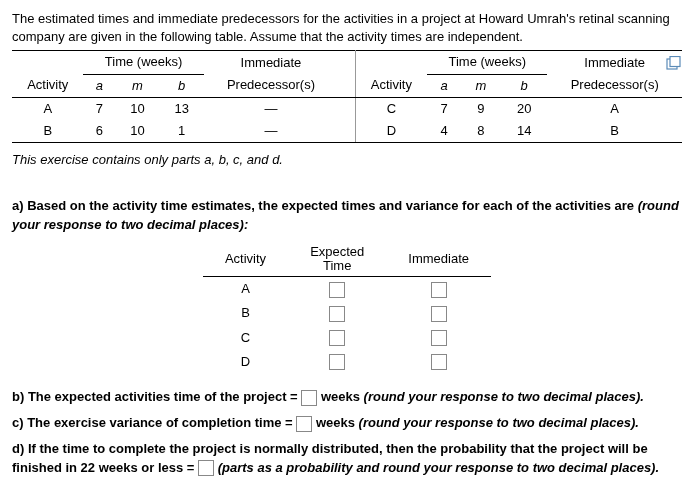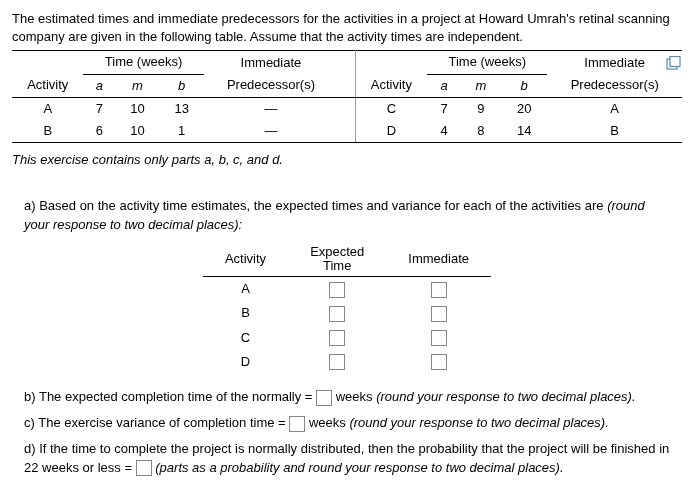--- a/index.html
+++ b/index.html
@@ -27,21 +27,21 @@
   table.data td, table.data th {
     padding: 2px 6px;
     text-align: center;
     font-weight: normal;
   }
   .top-border { border-top: 1px solid #000; }
   .bottom-border { border-bottom: 1px solid #000; }
   .bold { font-weight: bold; }
   .italic { font-style: italic; }
   .note { font-style: italic; margin: 8px 0 28px 0; }
-  .section { margin: 8px 12px; }
+  .section { margin: 8px 0; font-weight: bold; }
   .answer-table {
     border-collapse: collapse;
     margin: 6px auto 14px auto;
   }
   .answer-table td, .answer-table th {
     padding: 3px 22px;
     text-align: center;
     font-weight: normal;
   }
   .input-box {
@@ -151,21 +151,21 @@
   </tr>
   <tr>
     <td>D</td>
     <td><span class="input-box"></span></td>
     <td><span class="input-box"></span></td>
   </tr>
 </tbody>
   </table>
 
 <div class="section">
-  <span>b) The expected completion time of the normally = </span><span class="input-box"></span><span> weeks </span><span class="italic">(round your response to two decimal places).</span>
+  <span>b) The expected activities time of the project = </span><span class="input-box"></span><span> weeks </span><span class="italic">(round your response to two decimal places).</span>
 </div>
 
 <div class="section">
   <span>c) The exercise variance of completion time = </span><span class="input-box"></span><span> weeks </span><span class="italic">(round your response to two decimal places).</span>
 </div>
 
 <div class="section">
   <span>d) If the time to complete the project is normally distributed, then the probability that the project will be finished in 22 weeks or less = </span><span class="input-box"></span><span> </span><span class="italic">(parts as a probability and round your response to two decimal places).</span>
 </div>
 

